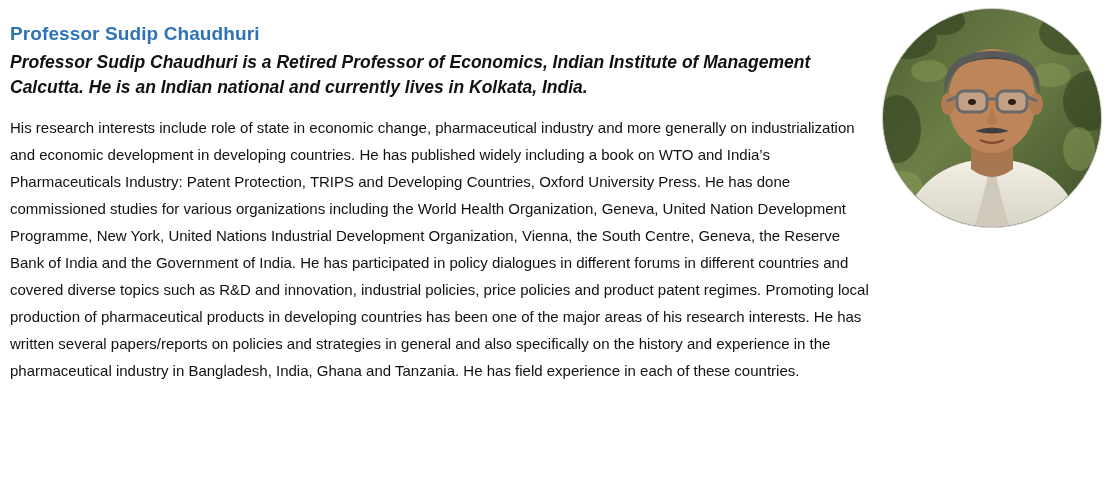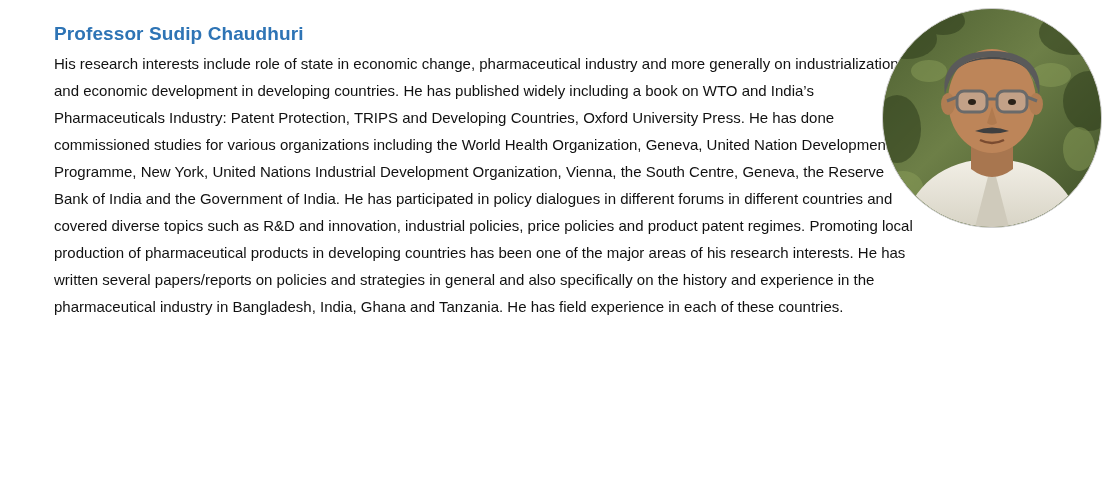--- a/index.html
+++ b/index.html
@@ -16,21 +16,20 @@
   }
   .page {
     position: relative;
     width: 1116px;
     height: 482px;
     box-sizing: border-box;
     padding: 22px 18px 10px 10px;
   }
   .bio-block {
     width: 862px;
-    margin-left: 44px;
   }
   .bio-name {
     color: #2e74b5;
     font-weight: bold;
     font-size: 19px;
     line-height: 24px;
     margin: 0 0 4px 0;
     letter-spacing: 0.1px;
   }
   .bio-subtitle {
@@ -65,20 +64,21 @@
     height: 100%;
   }
 </style>
 </head>
 <body>
 
 <div class="page">
 
   <div class="bio-block">
     <div class="bio-name">Professor Sudip Chaudhuri</div>
+    <div class="bio-subtitle">Professor Sudip Chaudhuri is a Retired Professor of Economics, Indian Institute of Management Calcutta. He is an Indian national and currently lives in Kolkata, India.</div>
     <div class="bio-body">
       <p>His research interests include role of state in economic change, pharmaceutical industry and more generally on industrialization and economic development in developing countries. He has published widely including a book on WTO and India’s Pharmaceuticals Industry: Patent Protection, TRIPS and Developing Countries, Oxford University Press. He has done commissioned studies for various organizations including the World Health Organization, Geneva, United Nation Development Programme, New York, United Nations Industrial Development Organization, Vienna, the South Centre, Geneva, the Reserve Bank of India  and the Government of India. He has participated in policy dialogues in different forums in different countries and covered diverse topics such as R&amp;D and innovation, industrial policies, price policies and product patent regimes. Promoting local production of pharmaceutical products in developing countries has been one of the major areas of his research interests.  He has written several papers/reports on policies and strategies in general and also specifically on the history and experience in the pharmaceutical industry in Bangladesh, India, Ghana and Tanzania. He has field experience in each of these countries.</p>
     </div>
   </div>
 
   <div class="portrait">
     <svg viewBox="0 0 218 218" xmlns="http://www.w3.org/2000/svg">
       <defs>
         <clipPath id="circ">
             <circle cx="109" cy="109" r="109"></circle>

